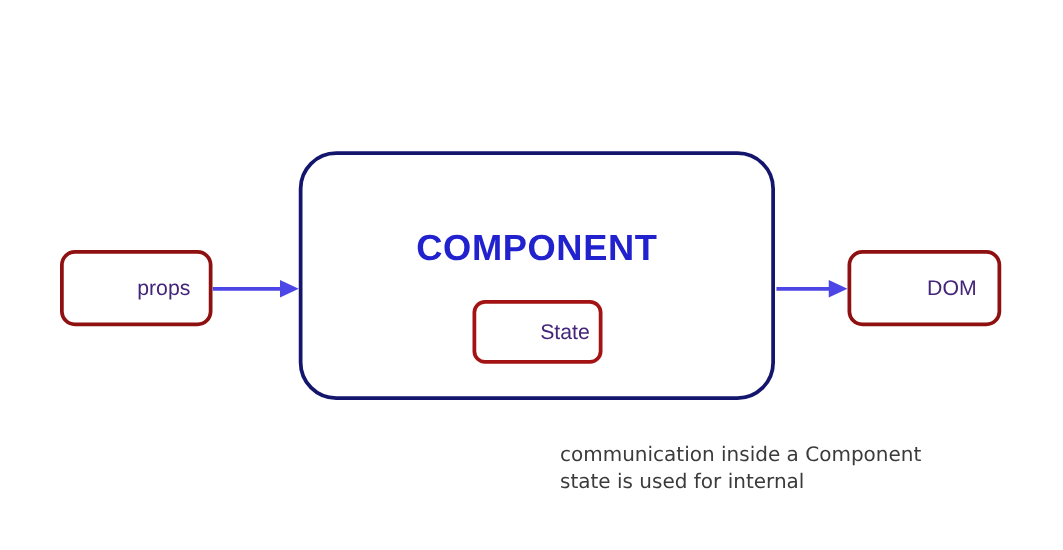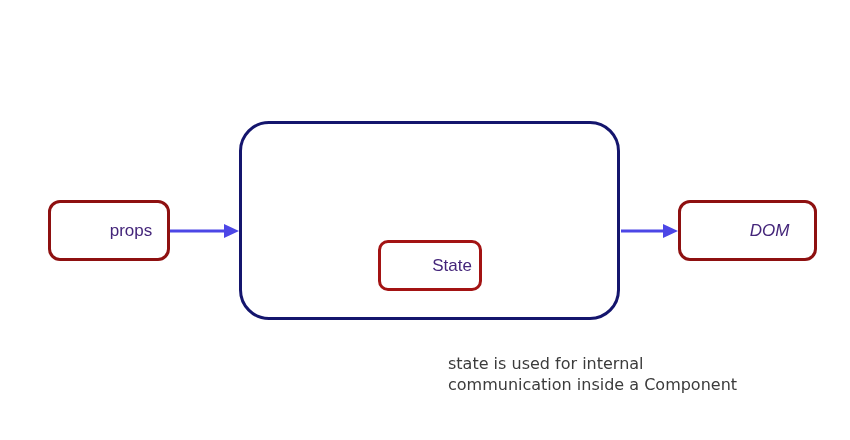--- a/index.html
+++ b/index.html
@@ -31,21 +31,21 @@
     border-radius:12px;
     background:var(--bg);
     display:flex;
     align-items:center;
     justify-content:center;
     color:var(--purple);
     font-size:17px;
     padding-left:44px;
   }
   .node-props{ left:48px; top:200px; width:122px; height:61px; }
-  .node-dom{   left:678px; top:200px; width:139px; height:61px;font-style:italic; }
+  .node-dom{   left:678px; top:200px; width:123px; height:61px; }
   .component-box{
     position:absolute;
     box-sizing:border-box;
     left:239px; top:121px;
     width:381px; height:199px;
     border:3px solid var(--navy);
     border-radius:30px;
     background:var(--bg);
   }
   .component-title{
@@ -90,32 +90,33 @@
   <div class="node node-props">
     <span>props</span>
   </div>
 
   <svg class="arrow arrow-1" viewBox="0 0 69 18" xmlns="http://www.w3.org/2000/svg">
     <line x1="0" y1="9" x2="56" y2="9" style="stroke:var(--arrow);stroke-width:3"></line>
     <polygon points="54,2 69,9 54,16" style="fill:var(--arrow)"></polygon>
   </svg>
 
   <div class="component-box"></div>
+  <div class="component-title">COMPONENT</div>
 
   <div class="node node-state">
     <span>State</span>
   </div>
 
   <svg class="arrow arrow-2" viewBox="0 0 57 18" xmlns="http://www.w3.org/2000/svg">
     <line x1="0" y1="9" x2="44" y2="9" style="stroke:var(--arrow);stroke-width:3"></line>
     <polygon points="42,2 57,9 42,16" style="fill:var(--arrow)"></polygon>
   </svg>
 
   <div class="node node-dom">
     <span>DOM</span>
   </div>
 
   <div class="caption">
+    <div>communication inside a Component</div>
     <div>state is used for internal</div>
-    <div>communication inside a Component</div>
   </div>
 
 </div>
 
 </body></html>

